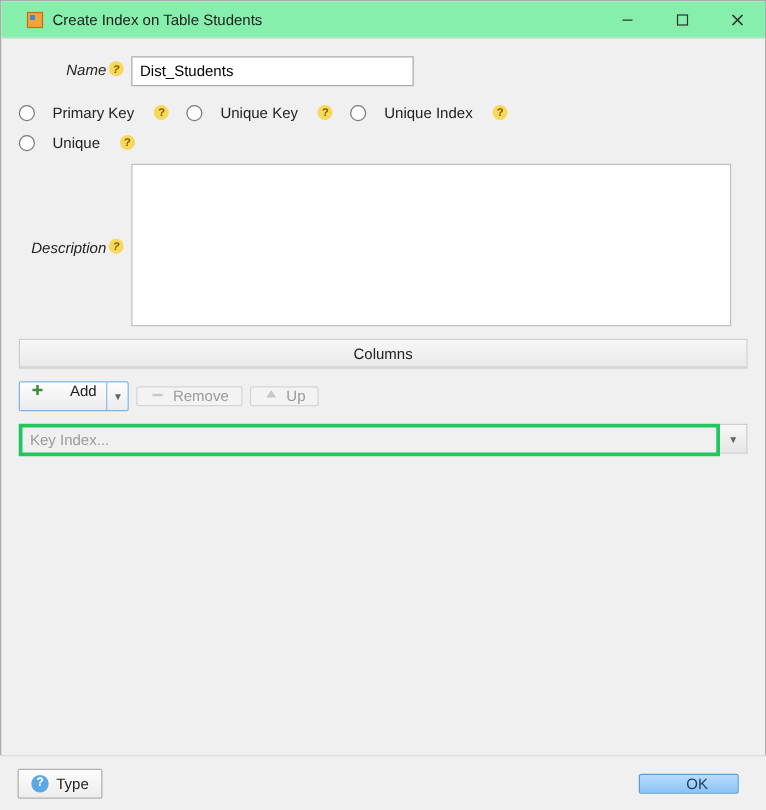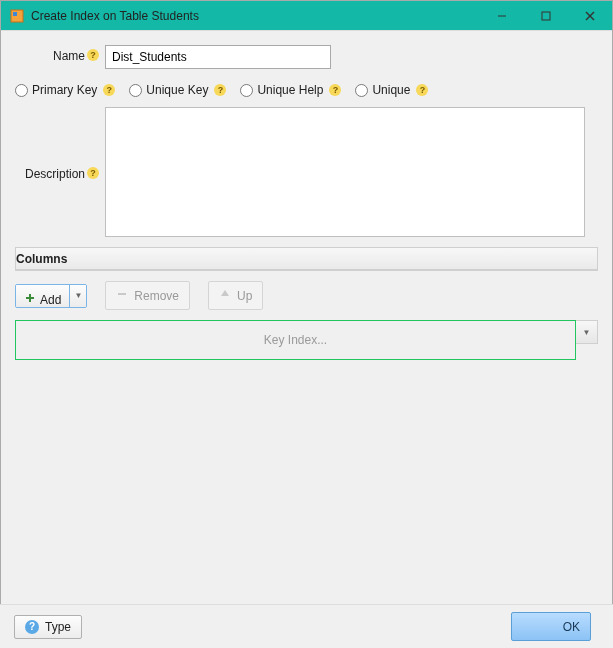--- a/index.html
+++ b/index.html
@@ -11,23 +11,23 @@
     color: #222;
     width: 613px;
     height: 648px;
     overflow: hidden;
     border: 1px solid #aaa;
   }
   .titlebar {
     display: flex;
     align-items: center;
     height: 30px;
-    background: #14b8a6;
+    background: #86efac;
     border-bottom: 1px solid #ddd;
-    padding-left: 8px;
+    padding-left: 19px;
   }
   .titlebar .app-icon {
     width: 16px; height: 16px; margin-right: 6px;
   }
   .titlebar .title { flex: 1; font-size: 12px; }
   .winbtns { display: flex; height: 100%; }
   .winbtn {
     width: 44px; height: 30px;
     display: flex; align-items: center; justify-content: center;
     font-family: "Segoe UI Symbol", sans-serif;
@@ -43,20 +43,21 @@
     margin-bottom: 10px;
   }
   .form-label {
     width: 90px;
     text-align: right;
     padding-top: 4px;
     padding-right: 6px;
     display: flex;
     justify-content: flex-end;
     align-items: flex-start;
+    font-style: italic;
   }
   .form-label.type-label { padding-top: 8px; }
   .form-label.desc-label { padding-top: 60px; }
   .help-badge {
     display: inline-block;
     width: 12px; height: 12px;
     border-radius: 50%;
     background: #f7d858;
     color: #7a5a00;
     font-size: 9px;
@@ -77,21 +78,21 @@
     display: flex;
     flex-wrap: wrap;
     gap: 10px 14px;
     align-items: center;
     padding-top: 4px;
     max-width: 470px;
   }
   .radio-item {
     display: flex;
     align-items: center;
-    gap: 4px;
+    gap: 14px;
   }
   .radio-circle {
     width: 13px; height: 13px;
     border: 1px solid #7a7a7a;
     border-radius: 50%;
     display: flex; align-items: center; justify-content: center;
     background: #fff;
   }
   .radio-circle.checked::after {
     content: "";
@@ -110,97 +111,95 @@
     padding: 4px;
   }
   .columns-box {
     margin-top: 8px;
     border: 1px solid #cfcfcf;
     background: #fff;
   }
   .columns-header {
     background: linear-gradient(#f7f7f7,#eaeaea);
     border-bottom: 1px solid #cfcfcf;
-    text-align: left;
-    font-weight: bold;
+    text-align: center;
+    font-weight: normal;
     height: 22px;
     line-height: 22px;
   }
   .columns-list { }
   .columns-row {
     height: 22px;
     line-height: 22px;
     padding: 0 6px;
     border-bottom: 1px solid #eee;
   }
   .columns-row:nth-child(even){ background:#fafafa; }
   .toolbar {
     display: flex;
     gap: 6px;
     margin-top: 10px;
     align-items: center;
   }
   .btn {
-    height: 29px;
+    height: 16px;
     border: 1px solid #b0b0b0;
     background: linear-gradient(#fdfdfd,#ececec);
     padding: 0 10px;
     display: inline-flex;
     align-items: center;
     gap: 6px;
     font: inherit;
     color: #333;
     border-radius: 2px;
-    margin-left: 12px;
   }
   .btn.disabled {
     color: #9a9a9a;
     background: #f3f3f3;
     border-color: #d5d5d5;
   }
   .btn.primary {
     background: linear-gradient(#b8dcff,#8cc3f5);
     border-color: #5a9fd6;
     color: #1a3a57;
     min-width: 80px;
-    justify-content: flex-end;
+    justify-content: flex-start;
     padding-left: 37px;
   }
   .add-split {
     display: inline-flex;
     border: 1px solid #7bb4e6;
     border-radius: 2px;
     overflow: hidden;
     height: 24px;
   }
   .add-main {
-    display: inline-flex; align-items: flex-end; gap: 4px;
+    display: inline-flex; align-items: flex-start; gap: 20px;
     padding: 0 8px;
     background: linear-gradient(#fdfdfd,#ececec);
     border-right: 1px solid #7bb4e6;
   }
   .add-drop {
     width: 16px;
     background: linear-gradient(#fdfdfd,#ececec);
     display:flex;align-items:center;justify-content:center;
   }
   .key-index-row {
     margin-top: 10px;
     display: flex;
   }
   .key-index {
     flex:1;
-    height: 40px;
-    border: 1px solid #22c55e;
+    height: 26px;
+    border: 3px solid #22c55e;
     background: #f0f0f0;
     color: #9a9a9a;
     display: flex;
     align-items: center;
     padding: 0 6px;
-    justify-content: center;
   }
   .key-drop {
     width: 22px; height: 24px;
     border: 1px solid #cfcfcf;
     border-left: none;
     background: linear-gradient(#f7f7f7,#e6e6e6);
     display:flex;align-items:center;justify-content:center;
   }
   .footer {
     position: absolute;
@@ -284,21 +283,21 @@
         <span>Primary Key</span>
         <span class="help-badge">?</span>
       </div>
       <div class="radio-item">
         <span class="radio-circle"></span>
         <span>Unique Key</span>
         <span class="help-badge">?</span>
       </div>
       <div class="radio-item">
         <span class="radio-circle"></span>
-        <span>Unique Help</span>
+        <span>Unique Index</span>
         <span class="help-badge">?</span>
       </div>
       <div class="radio-item">
         <span class="radio-circle"></span>
         <span>Unique</span>
         <span class="help-badge">?</span>
       </div>
     </div>
   </div>
 

